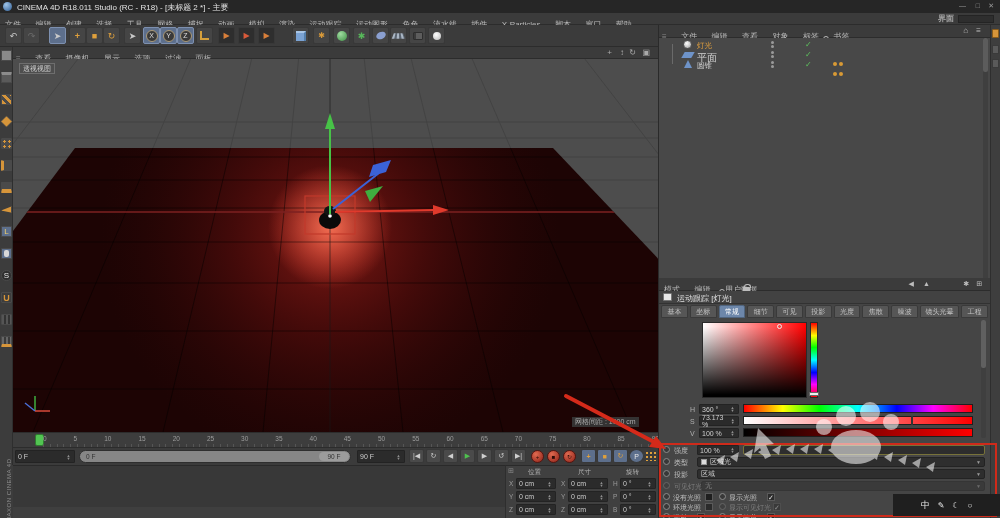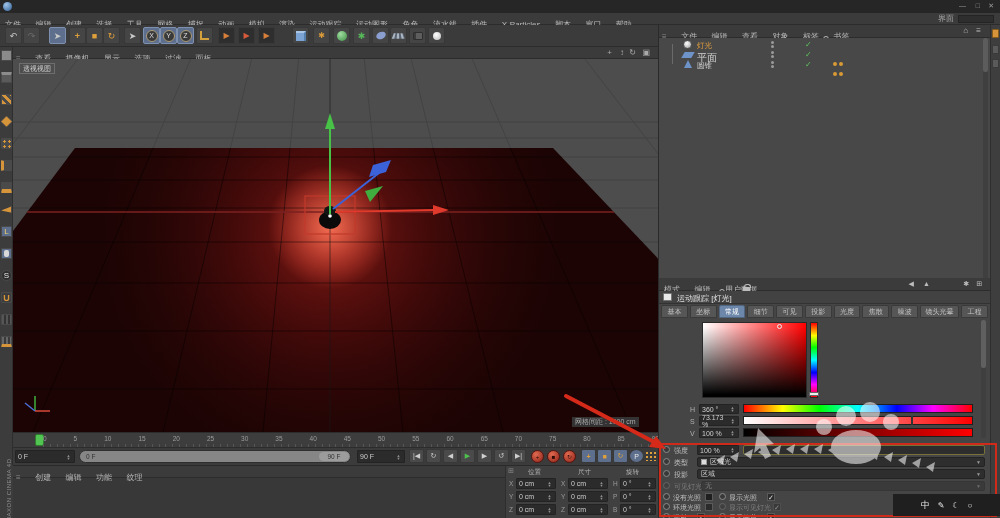--- a/index.html
+++ b/index.html
@@ -51,20 +51,21 @@
   .sbar { background:linear-gradient(to right,#fff,#f00); }
   .vbar { background:linear-gradient(to right,#000,#f00); }
   .barbox { position:absolute; height:9px; border:1px solid #1f1f1f; }
   .ime-g { font-size:9px; color:#e8e8e8; margin:0 4px; }
 </style>
 </head>
 <body>
 
 <div class="a" style="left:0;top:0;width:1000px;height:13px;background:#262626;">
   <span class="a" style="left:3px;top:2px;width:9px;height:9px;border-radius:50%;background:radial-gradient(circle at 35% 30%,#9fc4e8,#2f5d93);"></span>
+  <span class="a" style="left:17px;top:2px;font-size:8px;color:#e2e2e2;white-space:nowrap;">CINEMA 4D R18.011 Studio (RC - R18) - [未标题 2 *] - 主要</span>
   <span class="a" style="right:34px;top:2px;font-size:7px;color:#9a9a9a;">—</span>
   <span class="a" style="right:20px;top:2px;font-size:7px;color:#9a9a9a;">□</span>
   <span class="a" style="right:6px;top:2px;font-size:7px;color:#9a9a9a;">✕</span>
 </div>
 
 <div class="a bar" style="left:0;top:13px;width:1000px;height:12px;">
   <span class="mi">文件</span>
   <span class="mi">编辑</span>
   <span class="mi">创建</span>
   <span class="mi">选择</span>
@@ -76,21 +77,21 @@
   <span class="mi">渲染</span>
   <span class="mi">运动跟踪</span>
   <span class="mi">运动图形</span>
   <span class="mi">角色</span>
   <span class="mi">流水线</span>
   <span class="mi">插件</span>
   <span class="mi">X-Particles</span>
   <span class="mi">脚本</span>
   <span class="mi">窗口</span>
   <span class="mi">帮助</span>
-  <span class="a" style="right:46px;top:0;font-size:8px;line-height:12px;color:#a8a8a8;">界面</span>
+  <span class="a" style="right:46px;top:0;font-size:8px;line-height:12px;color:#a8a8a8;font-weight:bold;">界面</span>
   <span class="a" style="right:6px;top:2px;width:36px;height:8px;background:#2e2e2e;border:1px solid #242424;"></span>
 </div>
 
 <div class="a bar" style="left:0;top:25px;width:659px;height:22px;">
   <span class="ib" style="left:5px;">↶</span>
   <span class="ib dim" style="left:23px;">↷</span>
   <span class="ib sel" style="left:49px;transform:none;">➤</span>
   <span class="ib org" style="left:69px;font-weight:bold;">+</span>
   <span class="ib org" style="left:86px;">■</span>
   <span class="ib org" style="left:103px;">↻</span>
@@ -311,27 +312,20 @@
   <span class="kcirc" style="left:550px;">↻</span>
   <span class="tbtn sel" style="left:568px;background:#5d6f8c;color:#dfa03c;font-weight:bold;">+</span>
   <span class="tbtn sel" style="left:584px;background:#5d6f8c;color:#dfa03c;">■</span>
   <span class="tbtn sel" style="left:600px;background:#5d6f8c;color:#dfa03c;">↻</span>
   <span class="tbtn sel" style="left:616px;background:#5d6f8c;color:#e8e8e8;border-radius:50%;">P</span>
   <span class="a" style="left:632px;top:3px;width:11px;height:10px;background-image:radial-gradient(#dfa03c 1px,transparent 1.3px);background-size:4px 4px;"></span>
   <span class="a" style="left:645px;top:2px;width:9px;height:13px;background:#b97726;border:1px solid #7a4c12;border-radius:1px;background-image:radial-gradient(#5e3608 1.2px,transparent 1.4px);background-size:5px 5px;background-position:2px 2px;"></span>
 </div>
 
 <div class="a" style="left:13px;top:465px;width:492px;height:53px;background:#3f3f3f;border-top:1px solid #2a2a2a;">
-  <div class="bar" style="height:12px;">
-    <span class="mi" style="margin-left:3px;color:#8a8a8a;">≡</span>
-    <span class="mi">创建</span>
-    <span class="mi">编辑</span>
-    <span class="mi">功能</span>
-    <span class="mi">纹理</span>
-  </div>
   <div style="height:41px;background:#383838;"></div>
 </div>
 <div class="a" style="left:-21px;top:489px;width:60px;font-size:6px;color:#8f8f8f;transform:rotate(-90deg);letter-spacing:.5px;white-space:nowrap;">MAXON CINEMA 4D</div>
 
 <div class="a" style="left:505px;top:465px;width:153px;height:53px;background:#404040;border-top:1px solid #2a2a2a;border-left:1px solid #2e2e2e;font-size:6.5px;">
   <span class="a" style="left:2px;top:1px;color:#8a8a8a;font-size:7px;">⊞</span>
   <span class="a" style="left:22px;top:2px;color:#b5b5b5;">位置</span>
   <span class="a" style="left:72px;top:2px;color:#b5b5b5;">尺寸</span>
   <span class="a" style="left:120px;top:2px;color:#b5b5b5;">旋转</span>
 

